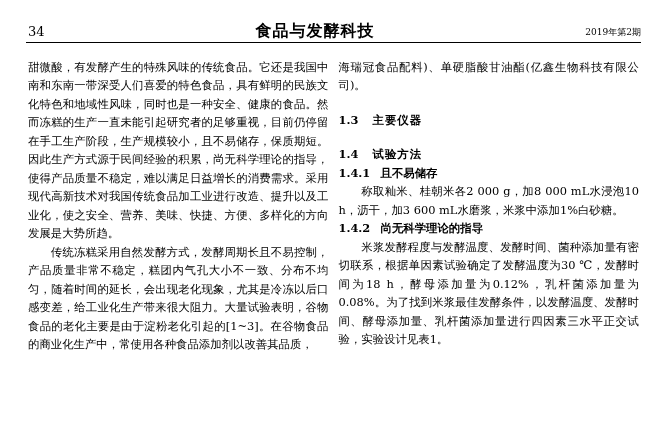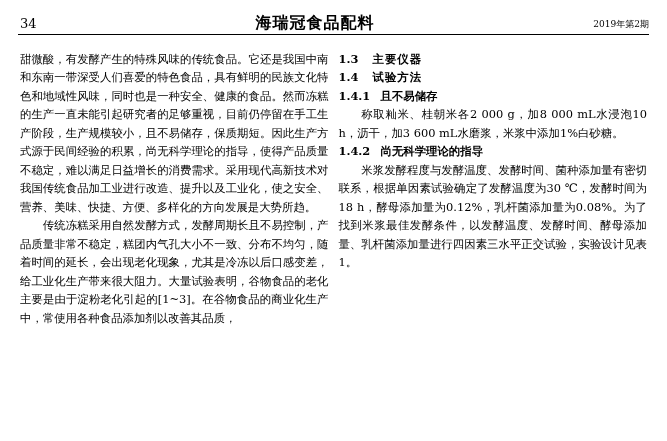--- a/index.html
+++ b/index.html
@@ -12,21 +12,21 @@
     background: #ffffff;
     font-family: "DejaVu Sans", "Liberation Sans", sans-serif;
     color: #000000;
     overflow: hidden;
   }
   .page {
     position: relative;
     width: 667px;
     height: 441px;
     box-sizing: border-box;
-    padding: 8px;
+    padding: 16px;
   }
   
   .header {
     position: relative;
     height: 34px;
     display: flex;
     align-items: flex-start;
     justify-content: space-between;
     padding: 6px 10px 0 12px;
     box-sizing: border-box;
@@ -79,20 +79,21 @@
   .col p {
     margin: 0;
   }
   .indent {
     text-indent: 2em;
   }
   .sec {
     display: flex;
     gap: 0;
     font-weight: bold;
+    margin-top: 16px;
   }
   .sec .num {
     flex: none;
     width: 34px;
   }
   .sec .ttl {
     flex: 1;
     letter-spacing: 1px;
   }
   .sec-sub {
@@ -104,33 +105,34 @@
     width: 42px;
   }
 </style>
 </head>
 <body>
 
 <div class="page">
 
   <div class="header">
     <div class="folio">34</div>
-    <div class="journal-title">海瑞冠食品配料</div>
+    <div class="journal-title">食品与发酵科技</div>
     <div class="issue">2019年第2期</div>
     <div class="rule"></div>
   </div>
 
   <div class="columns">
 
     <div class="col">
       <p>甜微酸，有发酵产生的特殊风味的传统食品。它还是我国中南和东南一带深受人们喜爱的特色食品，具有鲜明的民族文化特色和地域性风味，同时也是一种安全、健康的食品。然而冻糕的生产一直未能引起研究者的足够重视，目前仍停留在手工生产阶段，生产规模较小，且不易储存，保质期短。因此生产方式源于民间经验的积累，尚无科学理论的指导，使得产品质量不稳定，难以满足日益增长的消费需求。采用现代高新技术对我国传统食品加工业进行改造、提升以及工业化，使之安全、营养、美味、快捷、方便、多样化的方向发展是大势所趋。</p>
       <p class="indent">传统冻糕采用自然发酵方式，发酵周期长且不易控制，产品质量非常不稳定，糕团内气孔大小不一致、分布不均匀，随着时间的延长，会出现老化现象，尤其是冷冻以后口感变差，给工业化生产带来很大阻力。大量试验表明，谷物食品的老化主要是由于淀粉老化引起的[1~3]。在谷物食品的商业化生产中，常使用各种食品添加剂以改善其品质，</p>
     </div>
 
     <div class="col">
+      <p>海瑞冠食品配料)、单硬脂酸甘油酯(亿鑫生物科技有限公司)。</p>
 
       <div class="sec">
         <span class="num">1.3</span>
         <span class="ttl">主要仪器</span>
       </div>
 
       <div class="sec">
         <span class="num">1.4</span>
         <span class="ttl">试验方法</span>
       </div>

